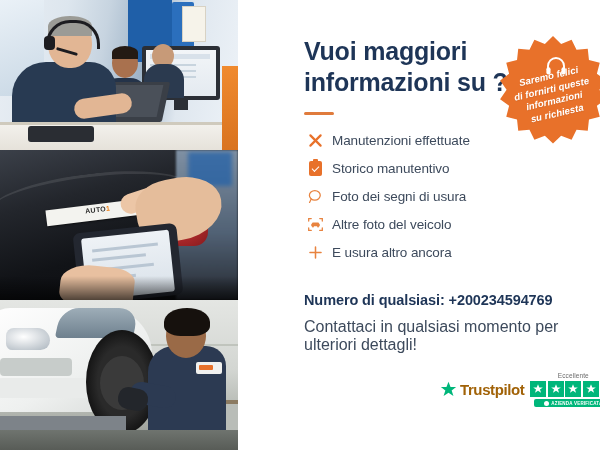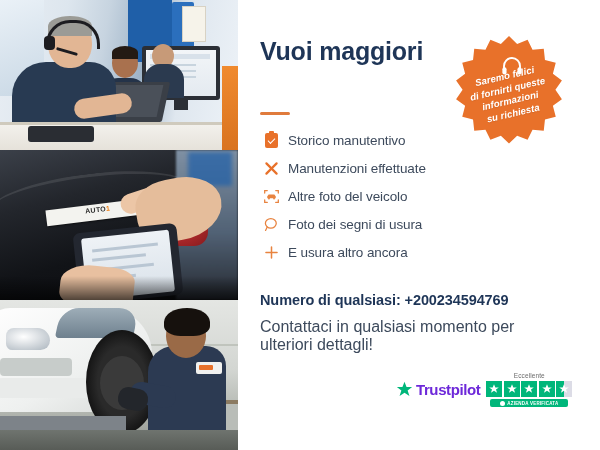--- a/index.html
+++ b/index.html
@@ -92,21 +92,21 @@
   .ph3 .mech-arm{position:absolute;left:130px;top:84px;width:46px;height:22px;background:#2c3a52;border-radius:12px;transform:rotate(10deg);}
   .ph3 .glove{position:absolute;left:118px;top:88px;width:30px;height:22px;background:#23262b;border-radius:10px;transform:rotate(12deg);}
   .ph3 .badge-logo{position:absolute;left:196px;top:62px;width:26px;height:12px;background:#f1f1ef;border-radius:2px;}
   .ph3 .badge-logo::after{content:"";position:absolute;left:3px;top:3px;width:14px;height:5px;background:#e8712a;border-radius:1px;}
   .ph3 .lift{position:absolute;left:-4px;top:116px;width:130px;height:14px;background:#7d8389;}
   .ph3 .floor{position:absolute;left:0;top:130px;width:238px;height:20px;background:linear-gradient(#6f746f,#585c57);}
   .ph3 .bench{position:absolute;left:150px;top:104px;width:88px;height:30px;background:#b9bdb8;}
   .ph3 .bench-top{position:absolute;left:150px;top:100px;width:88px;height:6px;background:#8c7b62;}
 
   
-  .content{position:relative;flex:1;height:450px;background:#ffffff;padding:0;}
+  .content{position:relative;flex:1;height:450px;background:#ffffff;padding:0;margin-left:44px;}
 
   .heading{position:absolute;left:22px;top:36px;width:230px;
     font-size:25px;line-height:31px;font-weight:700;color:#1e3557;letter-spacing:-.2px;}
   .rule{position:absolute;left:22px;top:112px;width:30px;height:3px;background:#e07b3c;border-radius:2px;}
 
   
   .badge{position:absolute;left:216px;top:36px;width:110px;height:110px;}
   .badge .star{position:absolute;inset:0;background:#e8712a;
     clip-path:polygon(50% 0%,57.4% 7.2%,66.9% 3.4%,71.4% 12.5%,81.6% 11.6%,82.7% 21.9%,92.5% 24.3%,89.9% 34.3%,98.1% 40.4%,92.2% 48.9%,98.1% 57.4%,89.9% 63.5%,92.5% 73.5%,82.7% 75.9%,81.6% 86.2%,71.4% 85.3%,66.9% 94.4%,57.4% 90.6%,50% 97.8%,42.6% 90.6%,33.1% 94.4%,28.6% 85.3%,18.4% 86.2%,17.3% 75.9%,7.5% 73.5%,10.1% 63.5%,1.9% 57.4%,7.8% 48.9%,1.9% 40.4%,10.1% 34.3%,7.5% 24.3%,17.3% 21.9%,18.4% 11.6%,28.6% 12.5%,33.1% 3.4%,42.6% 7.2%);}
   .badge .headset-ico{position:absolute;left:47px;top:20px;width:22px;height:20px;}
@@ -128,21 +128,21 @@
 
   
   .phone{position:absolute;left:22px;top:292px;width:300px;
     font-size:14.5px;font-weight:700;color:#1e3557;letter-spacing:-.1px;}
   .sub1{position:absolute;left:22px;top:318px;width:310px;font-size:16px;color:#3d4a5c;line-height:18px;}
   .sub2{position:absolute;left:22px;top:336px;width:310px;font-size:12.5px;color:#3d4a5c;line-height:18px;}
 
   
   .tp{position:absolute;left:158px;top:372px;display:flex;align-items:center;gap:6px;}
   .tp-logo{display:flex;align-items:center;gap:3px;}
-  .tp-name{font-size:15px;font-weight:700;color:#6d28d9;letter-spacing:-.4px;}
+  .tp-name{font-size:15px;font-weight:700;color:#a16207;letter-spacing:-.4px;}
   .tp-right{display:flex;flex-direction:column;align-items:center;gap:2px;}
   .tp-exc{font-size:6.5px;color:#6b6b6b;letter-spacing:.1px;}
   .tp-stars{display:flex;gap:1.5px;}
   .tp-star{width:16px;height:16px;background:#00b67a;display:flex;align-items:center;justify-content:center;}
   .tp-star.half{background:linear-gradient(90deg,#00b67a 50%,#dcdce6 50%);}
   .tp-verified{display:flex;align-items:center;justify-content:center;gap:2px;
     background:#00b67a;border-radius:2px;padding:1.5px 4px;width:78px;box-sizing:border-box;}
   .tp-verified span{font-size:4.5px;color:#fff;letter-spacing:.2px;font-weight:700;}
   .tp-check{width:5px;height:5px;border-radius:50%;background:#fff;flex:0 0 5px;}
 </style>
@@ -228,20 +228,21 @@
       <div class="glove"></div>
       <div class="floor"></div>
     </div>
 
   </div>
 
   <div class="content">
 
     <div class="heading">
       <div>Vuoi maggiori</div>
+      <div>informazioni su ?</div>
     </div>
     <div class="rule"></div>
 
     <div class="badge">
       <div class="star"></div>
       <svg class="headset-ico" viewBox="0 0 24 22">
         <path d="M3.2 13.5V11a8.8 8.8 0 0 1 17.6 0v2.5" fill="none" stroke="#fff" stroke-width="2.1" stroke-linecap="round"></path>
         <rect x="1.4" y="12.4" width="4.6" height="8" rx="2.2" fill="#fff"></rect>
         <rect x="18" y="12.4" width="4.6" height="8" rx="2.2" fill="#fff"></rect>
       </svg>
@@ -250,36 +251,46 @@
         <div>di fornirti queste</div>
         <div>informazioni</div>
         <div>su richiesta</div>
       </div>
     </div>
 
     <div class="features">
 
       <div class="feat">
         <span class="ico">
-          <span class="ico-doc"></span>
-        </span>
-        <span class="lbl">Storico manutentivo</span>
-      </div>
-
-      <div class="feat">
-        <span class="ico">
           <svg width="17" height="17" viewBox="0 0 20 20">
             <g stroke="#e8712a" stroke-width="2.6" stroke-linecap="round">
               <path d="M4 4 L16 16"></path>
                 <path d="M16 4 L4 16"></path>
             </g>
             <circle cx="10" cy="10" r="1.5" fill="#e8712a"></circle>
           </svg>
         </span>
         <span class="lbl">Manutenzioni effettuate</span>
+      </div>
+
+      <div class="feat">
+        <span class="ico">
+          <span class="ico-doc"></span>
+        </span>
+        <span class="lbl">Storico manutentivo</span>
+      </div>
+
+      <div class="feat">
+        <span class="ico">
+          <svg width="17" height="17" viewBox="0 0 20 20">
+            <ellipse cx="9.2" cy="8.6" rx="6.4" ry="5.6" fill="none" stroke="#e8833f" stroke-width="1.5"></ellipse>
+            <path d="M5 13 L3 17" stroke="#e8833f" stroke-width="1.5" stroke-linecap="round"></path>
+          </svg>
+        </span>
+        <span class="lbl">Foto dei segni di usura</span>
       </div>
 
       <div class="feat">
         <span class="ico">
           <svg width="17" height="17" viewBox="0 0 20 20">
             <g fill="none" stroke="#e8833f" stroke-width="1.5" stroke-linecap="round">
               <path d="M2 6 V3 H5"></path>
                 <path d="M15 3 H18 V6"></path>
               <path d="M18 14 V17 H15"></path>
                 <path d="M5 17 H2 V14"></path>
@@ -288,30 +299,20 @@
             <circle cx="7" cy="12.4" r="1.1" fill="#e8833f"></circle>
             <circle cx="13" cy="12.4" r="1.1" fill="#e8833f"></circle>
           </svg>
         </span>
         <span class="lbl">Altre foto del veicolo</span>
       </div>
 
       <div class="feat">
         <span class="ico">
           <svg width="17" height="17" viewBox="0 0 20 20">
-            <ellipse cx="9.2" cy="8.6" rx="6.4" ry="5.6" fill="none" stroke="#e8833f" stroke-width="1.5"></ellipse>
-            <path d="M5 13 L3 17" stroke="#e8833f" stroke-width="1.5" stroke-linecap="round"></path>
-          </svg>
-        </span>
-        <span class="lbl">Foto dei segni di usura</span>
-      </div>
-
-      <div class="feat">
-        <span class="ico">
-          <svg width="17" height="17" viewBox="0 0 20 20">
             <g stroke="#e8833f" stroke-width="1.8" stroke-linecap="round">
               <path d="M10 3.5 V16.5"></path>
                 <path d="M3.5 10 H16.5"></path>
             </g>
           </svg>
         </span>
         <span class="lbl">E usura altro ancora</span>
       </div>
 
     </div>

